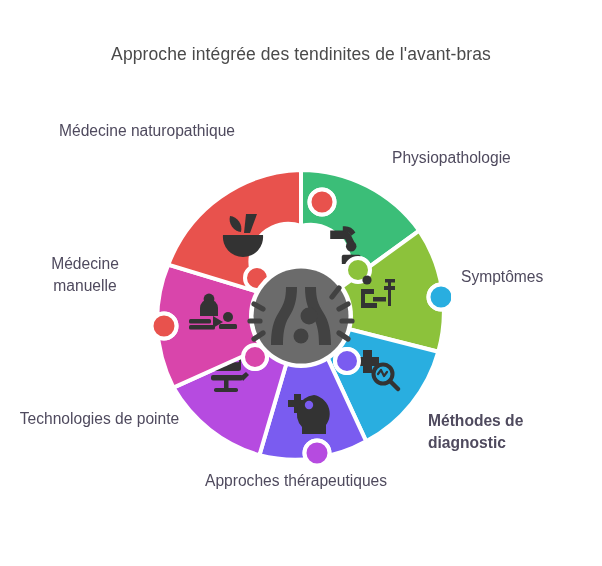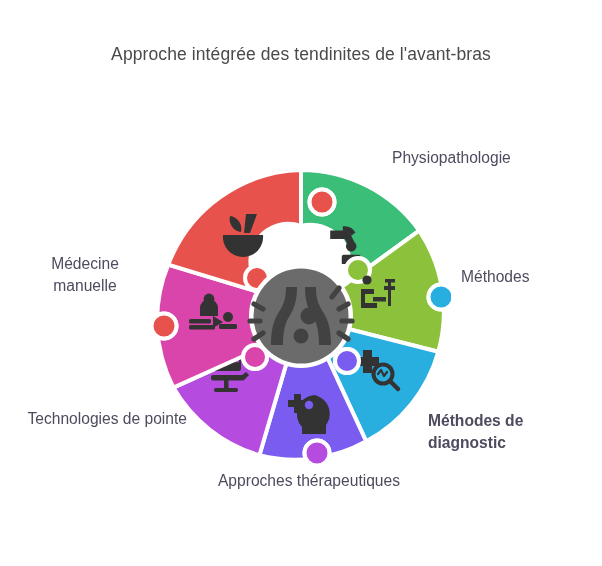--- a/index.html
+++ b/index.html
@@ -56,27 +56,27 @@
   .label.l-manuelle {
     left: 20px;
     top: 253px;
     width: 130px;
     text-align: center;
   }
   .label.l-techno {
     left: 12px;
     top: 408px;
     width: 175px;
-    text-align: right;
+    text-align: center;
   }
   .label.l-therap {
     left: 205px;
     top: 470px;
     width: 195px;
-    text-align: right;
+    text-align: left;
   }
   .label.l-diag {
     left: 428px;
     top: 410px;
     width: 165px;
     text-align: left;
     font-weight: bold;
   }
   .label.l-sympt {
     left: 461px;
@@ -215,20 +215,21 @@
             <path d="M188 143 l9 -5"></path>
             <path d="M191 155 l10 0"></path>
             <path d="M188 167 l9 6"></path>
             <path d="M181 131 l7 -9"></path>
           </g>
         </g>
       </g>
     </svg>
   </div>
 
+  <div class="label l-naturo">Médecine naturopathique</div>
   <div class="label l-manuelle">Médecine manuelle</div>
   <div class="label l-techno">Technologies de pointe</div>
   <div class="label l-therap">Approches thérapeutiques</div>
   <div class="label l-diag">Méthodes de diagnostic</div>
-  <div class="label l-sympt">Méthodes</div>
+  <div class="label l-sympt">Symptômes</div>
   <div class="label l-physio">Physiopathologie</div>
 
 </div>
 
 </body></html>

